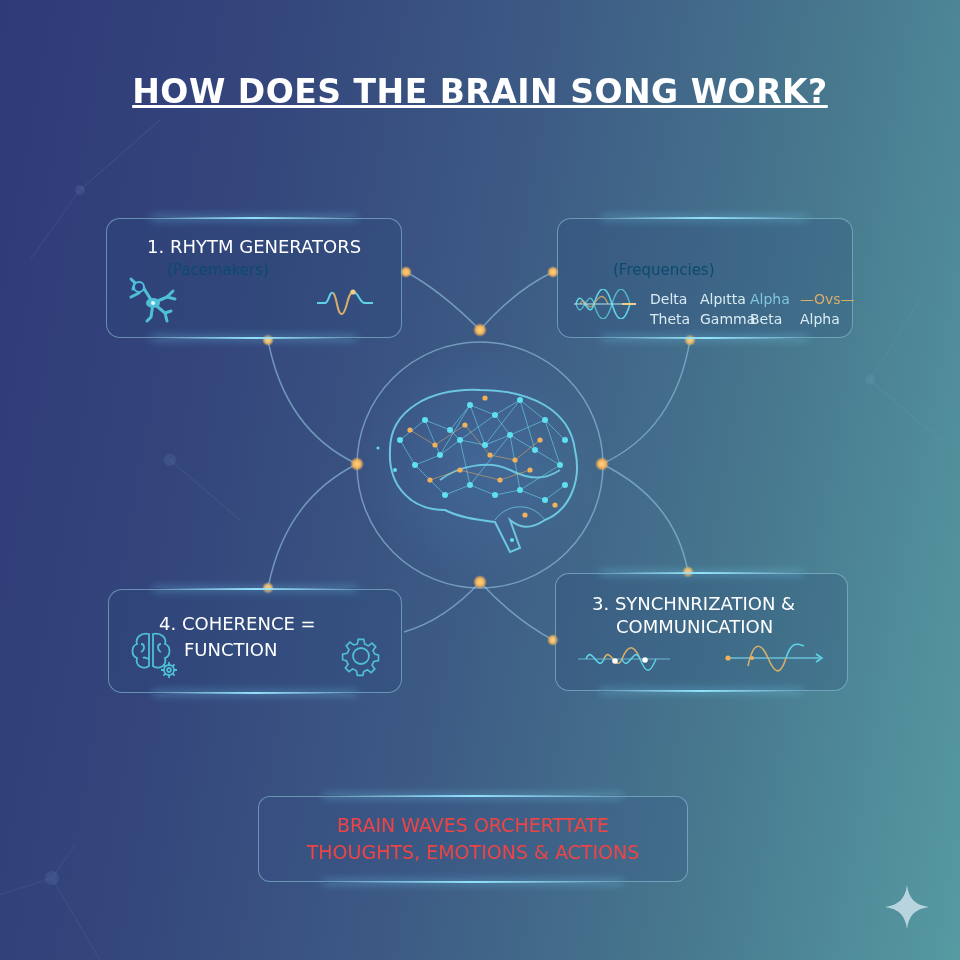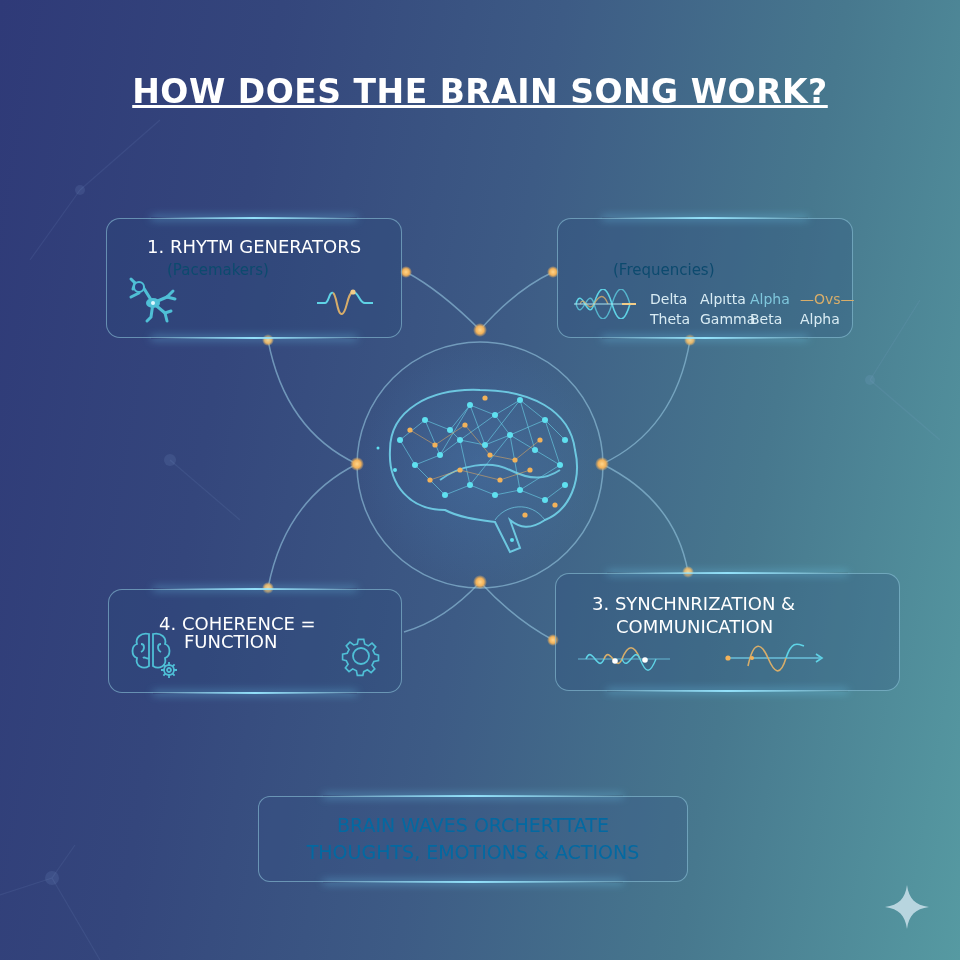--- a/index.html
+++ b/index.html
@@ -39,21 +39,21 @@
     font-size: 14px; color: #d9ecf4;
   }
   .freq-grid span { white-space: nowrap; }
   .freq-grid .muted { color: #7fc7dc; }
   .freq-grid .amber { color: #d7ad6a; }
   .summary {
     position: absolute; left: 258px; top: 796px; width: 430px; height: 86px;
     border: 1.5px solid rgba(150, 205, 225, 0.55); border-radius: 12px;
     background: rgba(50, 80, 130, 0.25);
     display: flex; flex-direction: column; align-items: center; justify-content: center;
-    font-size: 19px; color: #0369a1; line-height: 27px; text-align: center;
+    font-size: 19px; color: #ef4444; line-height: 27px; text-align: center;
   }
   .summary::before, .summary::after {
     content: ""; position: absolute; left: 15%; width: 70%; height: 2px;
     background: linear-gradient(90deg, transparent, rgba(150,230,255,0.95), transparent);
     box-shadow: 0 0 8px rgba(120,220,255,0.9);
   }
   .summary::before { top: -2px; }
   .summary::after { bottom: -2px; }
   .icon { position: absolute; }
   .sparkle { position: absolute; left: 884px; top: 884px; width: 46px; height: 46px; }
@@ -222,21 +222,21 @@
     <span class="amber">—Ovs—</span>
     <span>Theta</span>
     <span>Gamma</span>
     <span>Beta</span>
     <span>Alpha</span>
   </div>
 </div>
 
 <div class="card" style="left:108px;top:589px;width:294px;height:104px;">
   <div class="card-title" style="left:50px;top:16px;margin-top:6px;">4. COHERENCE =</div>
-  <div class="card-title" style="left:75px;top:40px;text-align:right;">FUNCTION</div>
+  <div class="card-title" style="left:75px;top:48px;text-align:right;">FUNCTION</div>
   <svg class="icon" style="left:20px;top:38px" width="56" height="52" viewBox="0 0 56 52">
     <g fill="none" stroke="#4fbfd6" stroke-width="1.8">
       <path d="M20 6 C 12 4, 6 10, 8 16 C 2 18, 2 28, 8 30 C 6 38, 14 42, 20 38 Z"></path>
       <path d="M24 6 C 32 4, 38 10, 36 16 C 42 18, 42 28, 36 30 C 38 38, 30 42, 24 38 Z"></path>
       <path d="M12 16 C 16 16, 16 22, 12 24"></path>
       <path d="M32 16 C 28 16, 28 22, 32 24"></path>
       <path d="M14 30 C 16 28, 18 32, 20 30"></path>
     </g>
     <g transform="translate(40,42)" fill="none" stroke="#4fbfd6" stroke-width="1.8">
       <circle r="5"></circle>
@@ -245,21 +245,21 @@
     </g>
   </svg>
   <svg class="icon" style="left:230px;top:44px" width="44" height="44" viewBox="0 0 44 44">
     <g transform="translate(22,22)" fill="none" stroke="#4fbfd6" stroke-width="1.8">
       <path d="M-3 -18 H 3 L 4 -13 L 8 -11 L 12 -14 L 16 -10 L 13 -6 L 15 -2 L 19 -1 V 5 L 14 6 L 12 10 L 15 14 L 11 18 L 7 15 L 3 17 L 2 21 H -4 L -5 16 L -9 14 L -13 17 L -17 13 L -14 9 L -16 5 L -20 4 V -2 L -15 -3 L -13 -7 L -16 -11 L -12 -15 L -8 -12 L -4 -13 Z" transform="scale(0.92)"></path>
       <circle r="8"></circle>
     </g>
   </svg>
 </div>
 
-<div class="card" style="left:555px;top:573px;width:345px;height:118px;">
+<div class="card" style="left:555px;top:573px;width:293px;height:118px;">
   <div class="card-title" style="left:36px;top:18px;">3. SYNCHNRIZATION &amp;</div>
   <div class="card-title" style="left:60px;top:41px;">COMMUNICATION</div>
   <svg class="icon" style="left:22px;top:70px" width="92" height="30" viewBox="0 0 92 30">
     <line x1="0" y1="15" x2="92" y2="15" stroke="rgba(120,220,245,0.7)" stroke-width="1.2"></line>
     <path d="M8 15 C 14 0, 20 30, 26 15" fill="none" stroke="#5fd3e6" stroke-width="1.6"></path>
     <path d="M26 15 C 32 0, 38 30, 44 15 S 56 0, 62 15" fill="none" stroke="#d7ad6a" stroke-width="1.6"></path>
     <path d="M44 15 C 50 30, 56 0, 62 15 S 72 30, 78 15" fill="none" stroke="#5fd3e6" stroke-width="1.4"></path>
     <circle cx="37" cy="17" r="2.8" fill="#ffffff"></circle>
     <circle cx="67" cy="16" r="2.8" fill="#ffffff"></circle>
   </svg>

